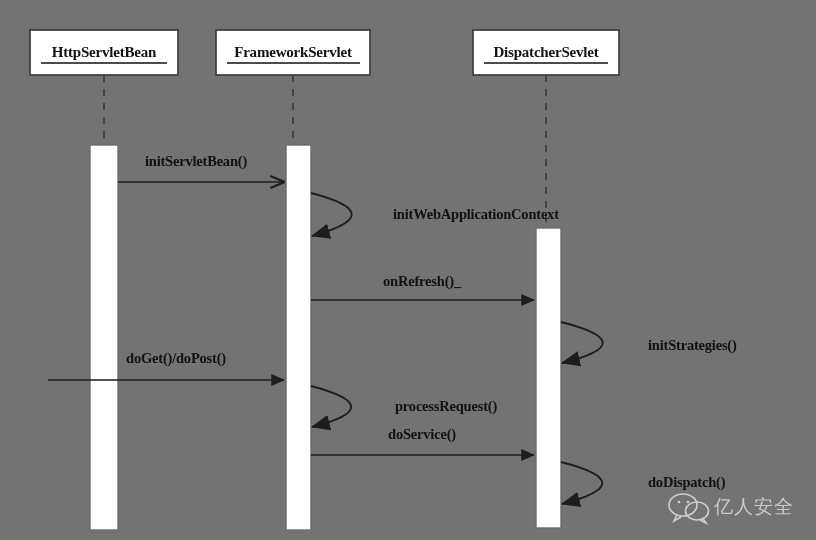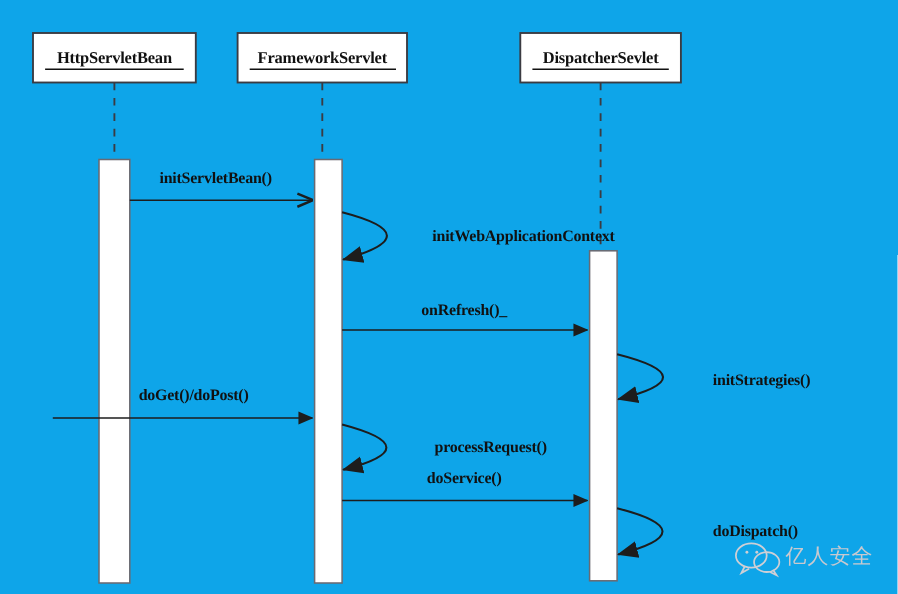--- a/index.html
+++ b/index.html
@@ -11,21 +11,21 @@
   body {
     width: 816px;
     height: 540px;
     overflow: hidden;
     font-family: "Liberation Serif", "DejaVu Serif", serif;
   }
   #diagram-root {
     position: relative;
     width: 816px;
     height: 540px;
-    background: #0ea5e9;
+    background: #737373;
   }
   #diagram-svg {
     position: absolute;
     top: 0;
     left: 0;
     width: 816px;
     height: 540px;
     display: block;
   }
   .lifeline-title {

